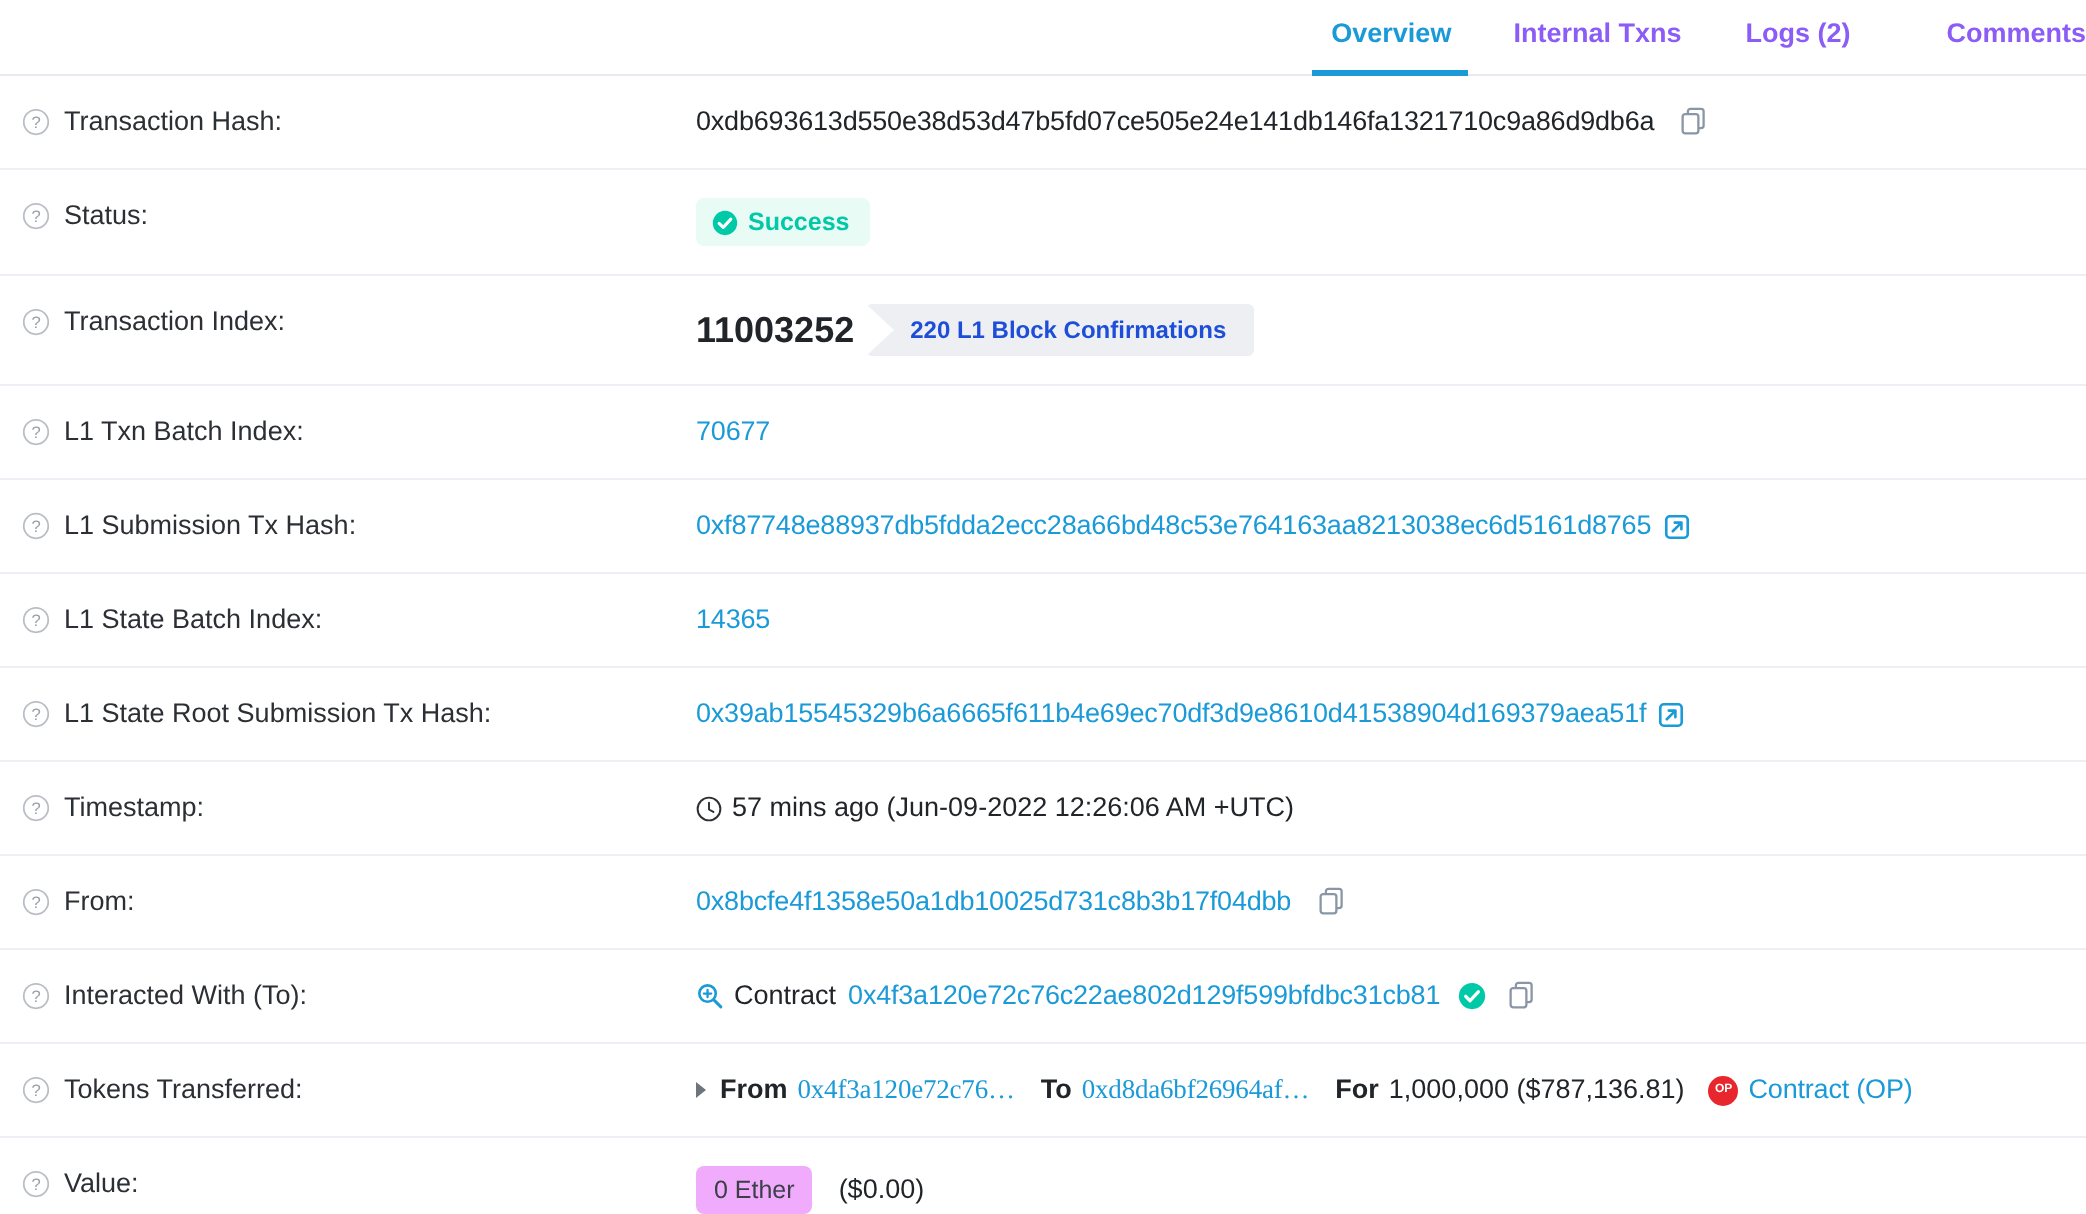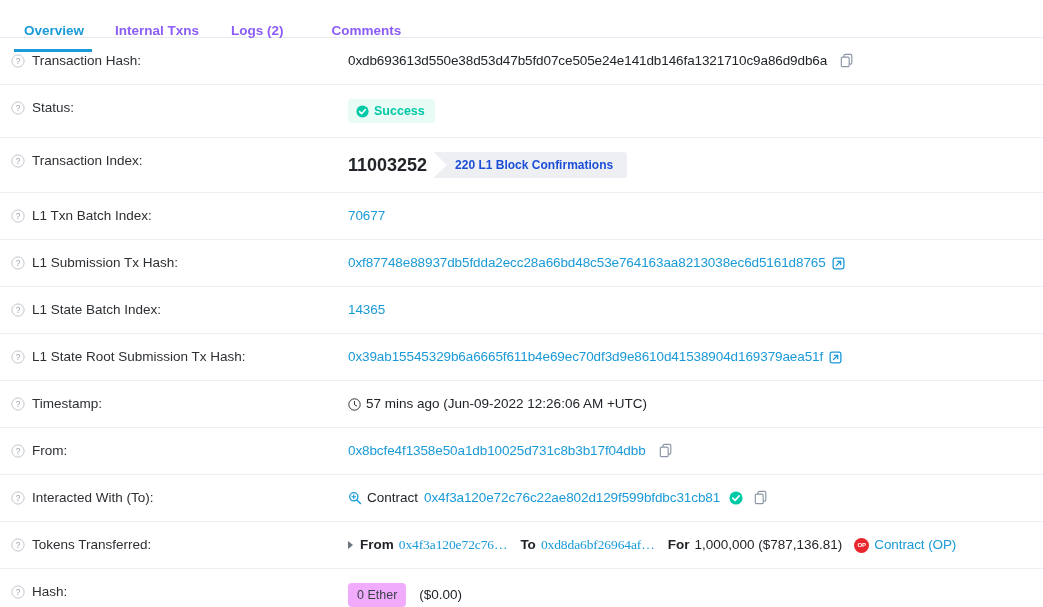--- a/index.html
+++ b/index.html
@@ -10,23 +10,24 @@
     font-family: "Liberation Sans", sans-serif;
     -webkit-font-smoothing: antialiased;
   }
   .page { width: 1043px; height: 607px; position: relative; overflow: hidden; background:#fff; }
 
   
   .tabbar {
     height: 38px;
     display: flex;
     align-items: flex-start;
-    padding: 14px;
+    padding: 0;
     border-bottom: 1px solid #e7eaf3;
     position: relative;
+    justify-content: flex-end;
   }
   .tab {
     font-size: 13.5px;
     font-weight: bold;
     color: #8b5cf6;
     padding: 9px 0 0 0;
     margin: 0 0 0 0;
     height: 38px;
     position: relative;
     cursor: pointer;
@@ -411,21 +412,21 @@
         <a class="link">Contract (OP)</a>
       </div>
     </div>
 
     <div class="row">
       <div class="label-cell">
         <svg class="help-icon" viewBox="0 0 16 16">
           <circle cx="8" cy="8" r="7" fill="none" stroke="#b9bec5" stroke-width="1"></circle>
           <text x="8" y="11.6" text-anchor="middle" font-size="9.5" fill="#9aa0a6" font-family="Liberation Sans, sans-serif">?</text>
         </svg>
-        <span class="label-text">Hash:</span>
+        <span class="label-text">Value:</span>
       </div>
       <div class="value-cell">
         <span class="ether-chip">0 Ether</span>
         <span class="usd">($0.00)</span>
       </div>
     </div>
 
   </div>
 </div>
 

